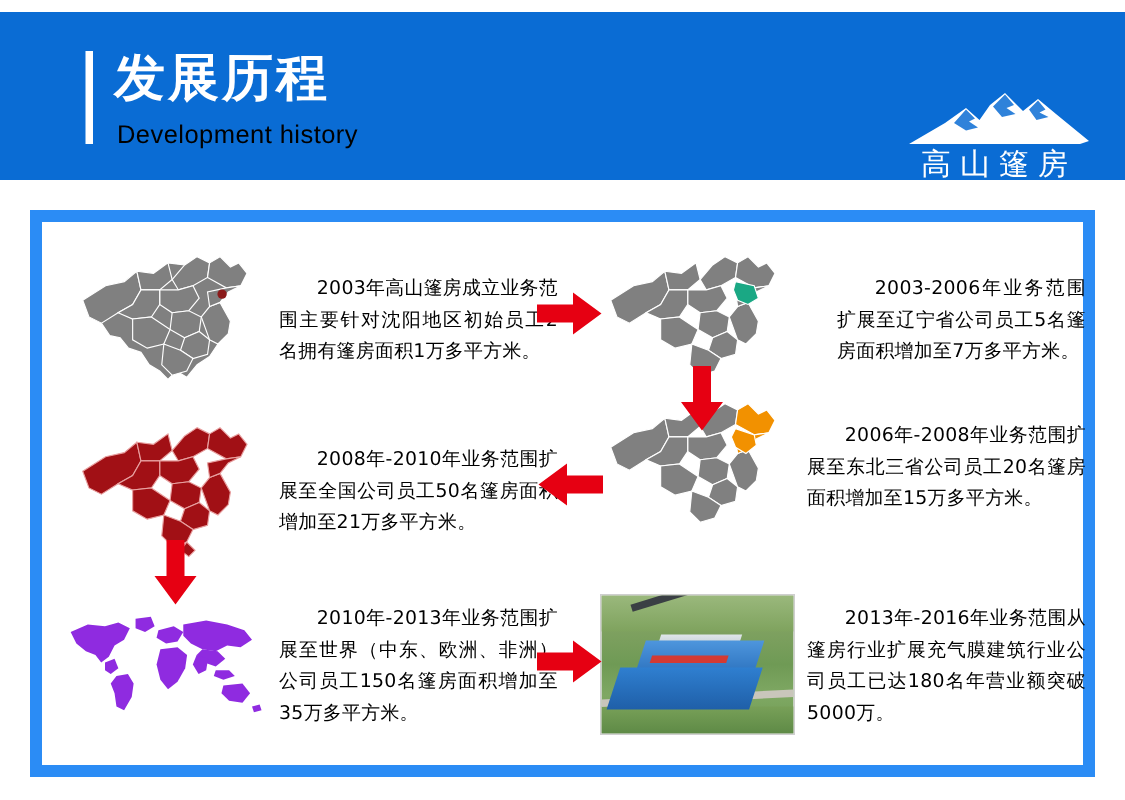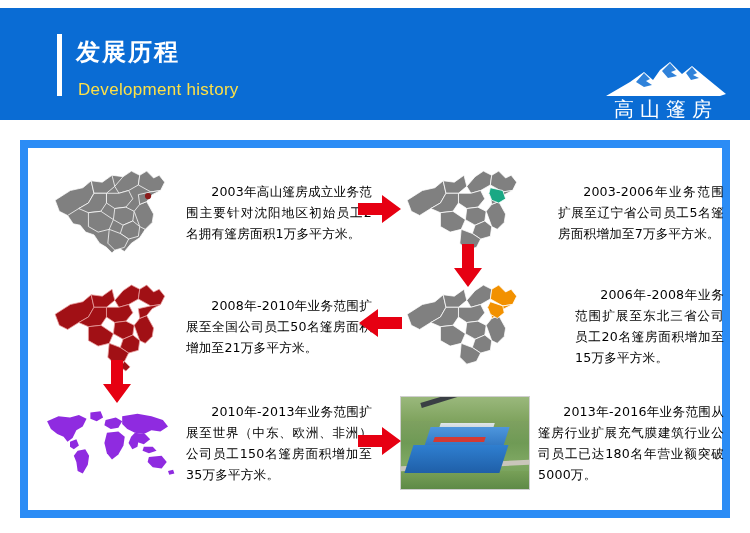--- a/index.html
+++ b/index.html
@@ -16,27 +16,27 @@
   .header{
     position:absolute;left:0;top:8px;width:750px;height:112px;
     background:#0a6cd4;
   }
   .title-bar{
     position:absolute;left:57px;top:26px;width:5px;height:62px;
     background:#ffffff;
   }
   .title-cn{
     position:absolute;left:76px;top:24px;
-    color:#ffffff;font-size:24px;font-weight:bold;
+    color:#ffffff;font-size:34px;font-weight:bold;
     letter-spacing:2px;line-height:40px;
     font-family:"DejaVu Sans","Liberation Sans",sans-serif;
   }
   .title-en{
     position:absolute;left:78px;top:72px;
-    color:#fde047;font-size:17px;font-weight:normal;
+    color:#000000;font-size:17px;font-weight:normal;
     letter-spacing:0.3px;line-height:20px;
     font-family:"Liberation Sans",sans-serif;
   }
   .logo{
     position:absolute;right:18px;top:52px;width:132px;height:58px;
   }
   .logo svg{display:block;}
   .logo-text{
     position:absolute;left:0;top:36px;width:132px;text-align:center;
     color:#ffffff;font-size:20px;letter-spacing:6px;
@@ -72,21 +72,21 @@
     text-align:justify;
     text-indent:2em;
     font-family:"DejaVu Sans",sans-serif;
     padding-left:4px;
     letter-spacing:0.2px;
   }
 
   .c1{left:14px;top:10px;width:330px;height:108px;}
   .c2{left:366px;top:10px;width:330px;height:108px;gap:20px;}
   .c3{left:14px;top:124px;width:330px;height:108px;}
-  .c4{left:366px;top:124px;width:330px;height:108px;gap:37px;}
+  .c4{left:366px;top:108px;width:330px;height:108px;}
   .c5{left:14px;top:240px;width:330px;height:110px;}
   .c6{left:366px;top:240px;width:330px;height:110px;}
 
   .map-svg{display:block;width:140px;height:104px;}
 
   
   .photo{
     width:128px;height:92px;margin-left:6px;margin-top:5px;
     position:relative;overflow:hidden;
     background:linear-gradient(#86a86a 0%, #7da05f 28%, #6f9a55 50%, #7fa863 72%, #6e9a52 100%);

